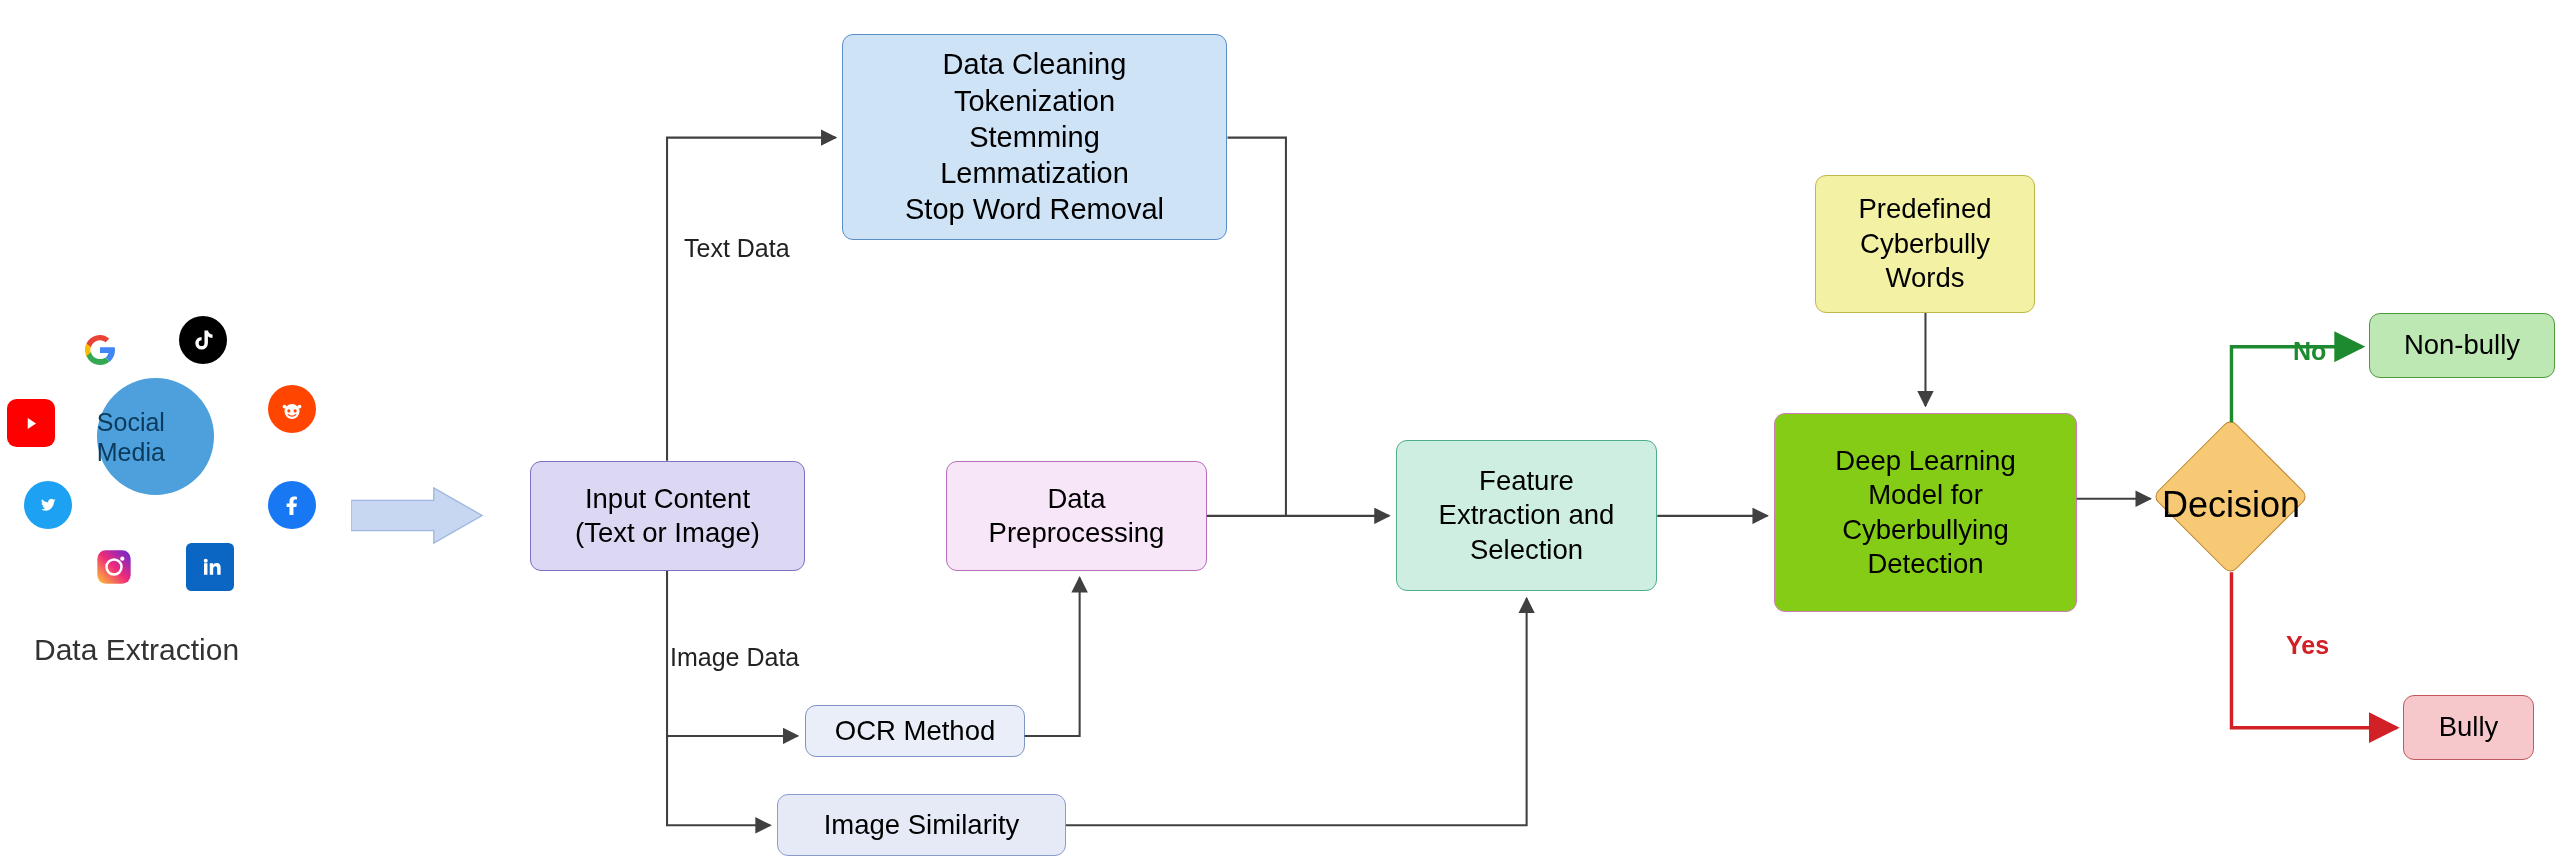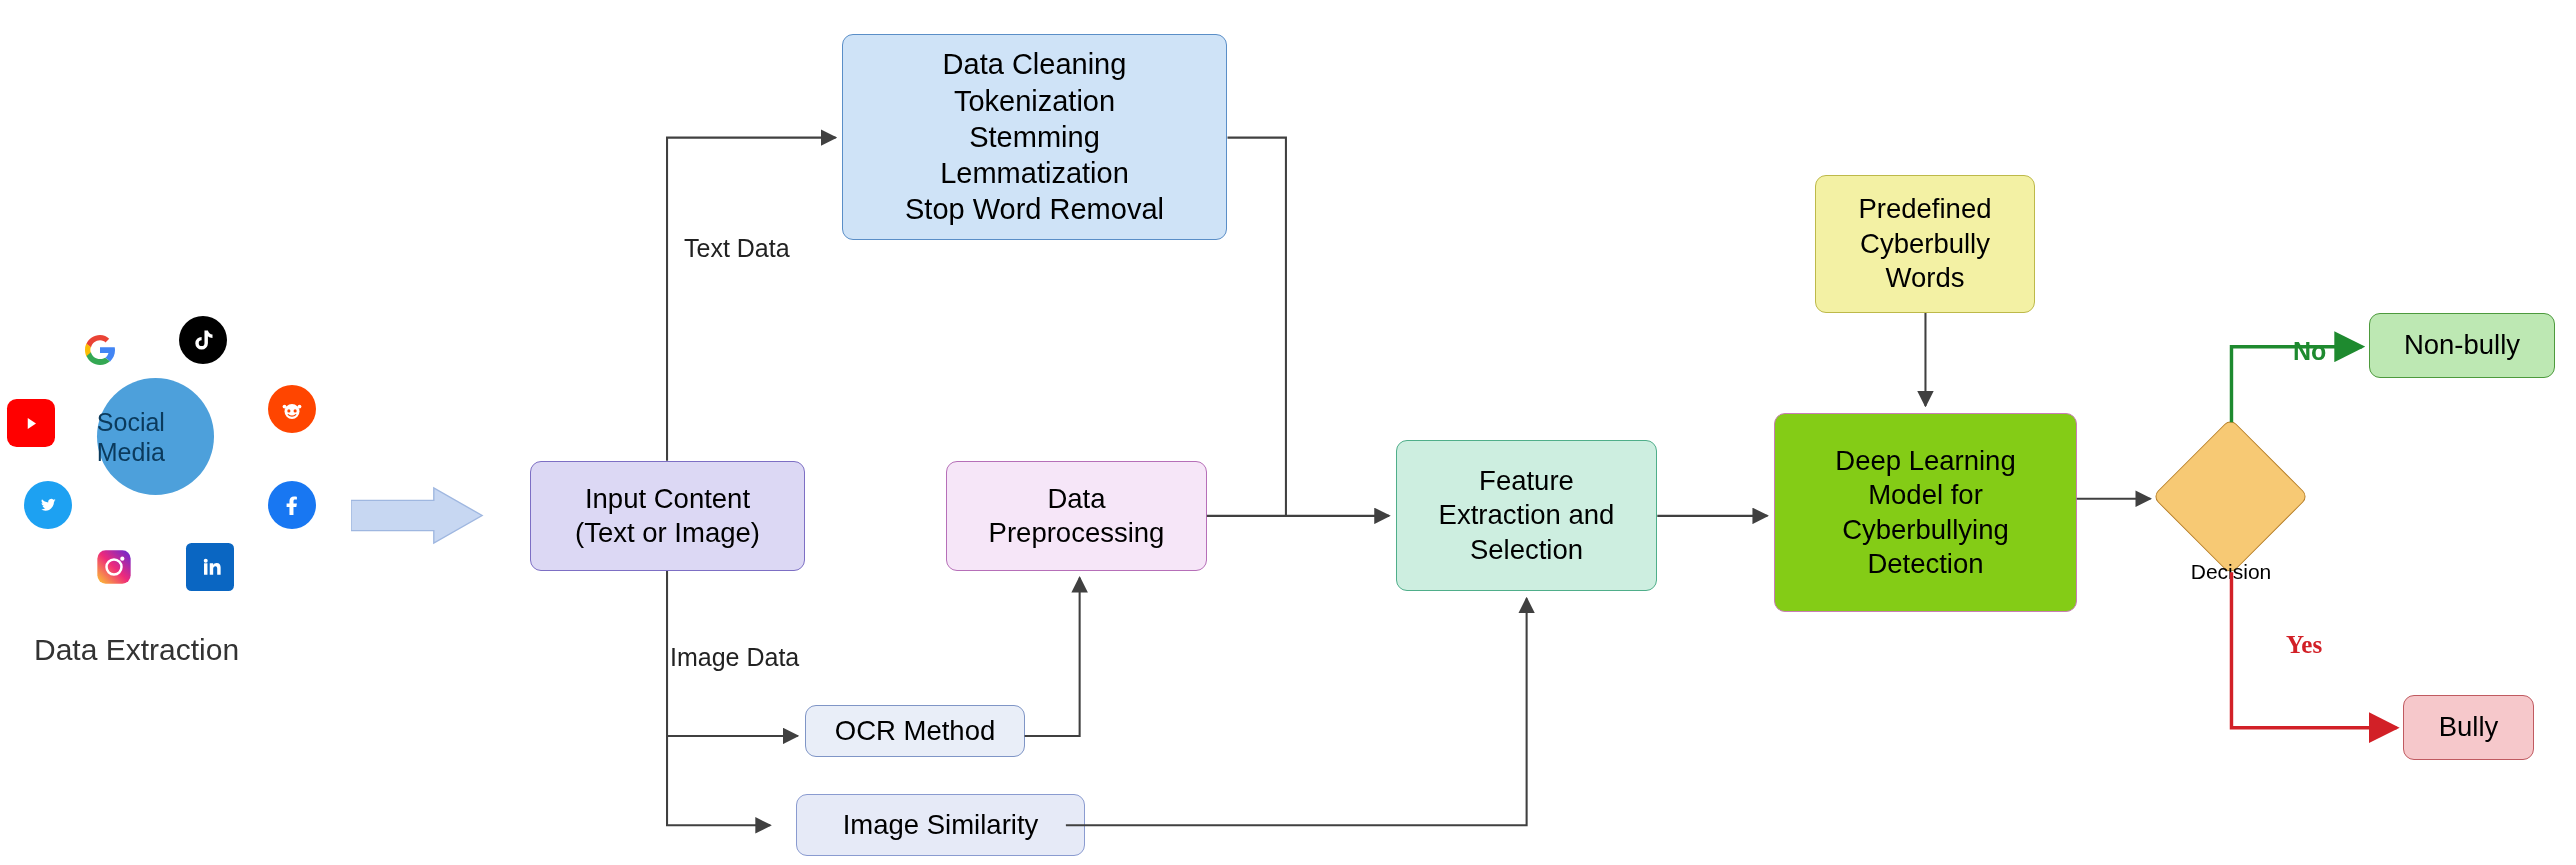--- a/index.html
+++ b/index.html
@@ -99,23 +99,23 @@
     transform: rotate(45deg);
     border-radius: 8.3px;
   }
   .diamond-text {
     position: absolute;
     left: 0;
     top: 8px;
     width: 158px;
     height: 158px;
     display: flex;
-    align-items: flex-end;
+    align-items: center;
     justify-content: center;
-    font-size: 21px;
+    font-size: 36px;
   }
   
   .block-arrow {
     position: absolute;
     left: 351px;
     top: 481px;
   }
 </style>
 </head>
 <body>
@@ -212,21 +212,21 @@
 
 <div class="node" style="left: 946px; top: 461px; width: 261px; height: 110px; background: rgb(246, 230, 248); border-color: rgb(182, 111, 184);">
   <span style="white-space:pre-line;">Data
 Preprocessing</span>
 </div>
 
 <div class="node" style="left: 805px; top: 705px; width: 220px; height: 52px; background: rgb(233, 238, 248); border-color: rgb(127, 149, 198);">
   <span>OCR Method</span>
 </div>
 
-<div class="node" style="left: 796px; top: 794px; width: 289px; height: 62px; background: rgb(230, 234, 247); border-color: rgb(138, 155, 208);">
+<div class="node" style="left: 777px; top: 794px; width: 289px; height: 62px; background: rgb(230, 234, 247); border-color: rgb(138, 155, 208);">
   <span>Image Similarity</span>
 </div>
 
 <div class="node" style="left: 1396px; top: 440px; width: 261px; height: 151px; background: rgb(205, 238, 224); border-color: rgb(79, 174, 138);">
   <span style="white-space:pre-line;">Feature
 Extraction and
 Selection</span>
 </div>
 
 <div class="node" style="left: 1815px; top: 175px; width: 220px; height: 138px; background: rgb(243, 241, 164); border-color: rgb(189, 185, 74);">
@@ -254,21 +254,21 @@
 </div>
 
 <div class="node" style="left: 2403px; top: 695px; width: 131px; height: 65px; background: rgb(246, 200, 203); border-color: rgb(192, 90, 96);">
   <span>Bully</span>
 </div>
 
 <div class="edge-label" style="left:684px; top:234px;">Text Data</div>
 <div class="edge-label" style="left:670px; top:643px;">Image Data</div>
 
 <div class="decision-label" style="left: 2293px; top: 337px; color: rgb(30, 138, 47);">No</div>
-<div class="decision-label" style="left: 2286px; top: 631px; color: rgb(210, 32, 39); font-family: Liberation Serif, serif;">Yes</div>
+<div class="decision-label" style="left: 2286px; top: 631px; color: rgb(210, 32, 39);">Yes</div>
 
 <svg class="arrow-layer" viewBox="0 0 3746 1259" width="2576" height="866">
   <defs>
     <marker id="ah" viewBox="0 0 10 10" refX="9" refY="5" markerWidth="8" markerHeight="8" orient="auto">
       <path d="M0,0 L10,5 L0,10 z" fill="#404040"></path>
     </marker>
     <marker id="ah-g" viewBox="0 0 10 10" refX="9" refY="5" markerWidth="9" markerHeight="9" orient="auto">
       <path d="M0,0 L10,5 L0,10 z" fill="#1e8a2f"></path>
     </marker>
     <marker id="ah-r" viewBox="0 0 10 10" refX="9" refY="5" markerWidth="9" markerHeight="9" orient="auto">

